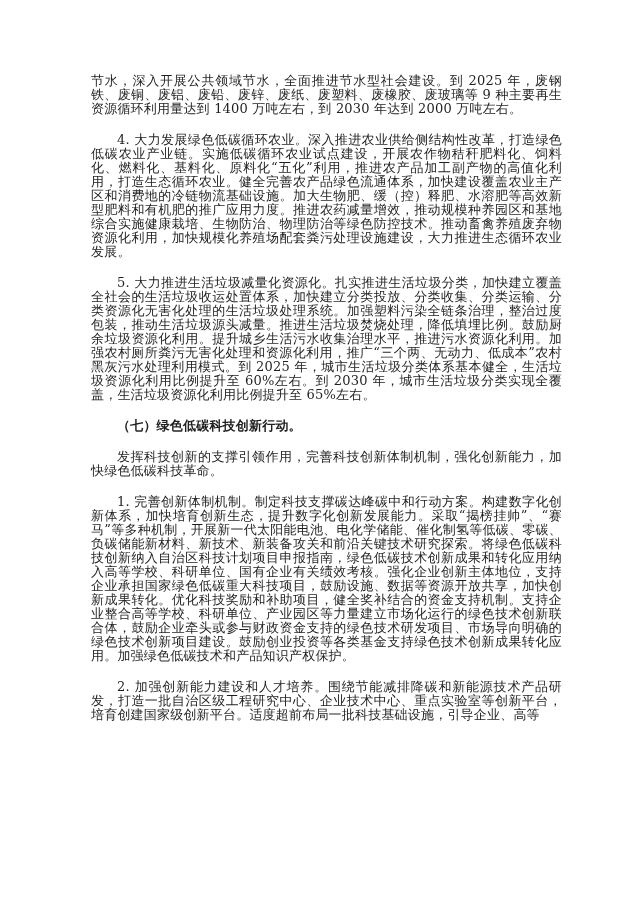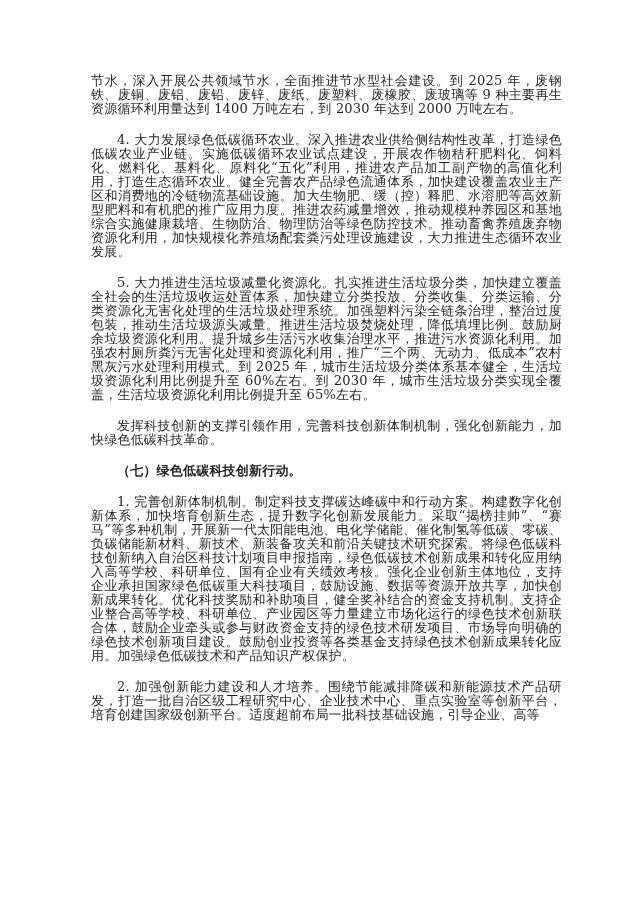--- a/index.html
+++ b/index.html
@@ -52,22 +52,22 @@
 
 <div class="page">
   <div class="content">
 
     <p class="para">节水，深入开展公共领域节水，全面推进节水型社会建设。到 2025 年，废钢铁、废铜、废铝、废铅、废锌、废纸、废塑料、废橡胶、废玻璃等 9 种主要再生资源循环利用量达到 1400 万吨左右，到 2030 年达到 2000 万吨左右。</p>
 
     <p class="para indent">4. 大力发展绿色低碳循环农业。深入推进农业供给侧结构性改革，打造绿色低碳农业产业链。实施低碳循环农业试点建设，开展农作物秸秆肥料化、饲料化、燃料化、基料化、原料化“五化”利用，推进农产品加工副产物的高值化利用，打造生态循环农业。健全完善农产品绿色流通体系，加快建设覆盖农业主产区和消费地的冷链物流基础设施。加大生物肥、缓（控）释肥、水溶肥等高效新型肥料和有机肥的推广应用力度。推进农药减量增效，推动规模种养园区和基地综合实施健康栽培、生物防治、物理防治等绿色防控技术。推动畜禽养殖废弃物资源化利用，加快规模化养殖场配套粪污处理设施建设，大力推进生态循环农业发展。</p>
 
     <p class="para indent">5. 大力推进生活垃圾减量化资源化。扎实推进生活垃圾分类，加快建立覆盖全社会的生活垃圾收运处置体系，加快建立分类投放、分类收集、分类运输、分类资源化无害化处理的生活垃圾处理系统。加强塑料污染全链条治理，整治过度包装，推动生活垃圾源头减量。推进生活垃圾焚烧处理，降低填埋比例。鼓励厨余垃圾资源化利用。提升城乡生活污水收集治理水平，推进污水资源化利用。加强农村厕所粪污无害化处理和资源化利用，推广“三个两、无动力、低成本”农村黑灰污水处理利用模式。到 2025 年，城市生活垃圾分类体系基本健全，生活垃圾资源化利用比例提升至 60%左右。到 2030 年，城市生活垃圾分类实现全覆盖，生活垃圾资源化利用比例提升至 65%左右。</p>
 
+    <p class="para indent heading">（七）绿色低碳科技创新行动。</p>
+
     <p class="para indent">发挥科技创新的支撑引领作用，完善科技创新体制机制，强化创新能力，加快绿色低碳科技革命。</p>
-
-    <p class="para indent heading">（七）绿色低碳科技创新行动。</p>
 
     <p class="para indent">1. 完善创新体制机制。制定科技支撑碳达峰碳中和行动方案。构建数字化创新体系，加快培育创新生态，提升数字化创新发展能力。采取“揭榜挂帅”、“赛马”等多种机制，开展新一代太阳能电池、电化学储能、催化制氢等低碳、零碳、负碳储能新材料、新技术、新装备攻关和前沿关键技术研究探索。将绿色低碳科技创新纳入自治区科技计划项目申报指南，绿色低碳技术创新成果和转化应用纳入高等学校、科研单位、国有企业有关绩效考核。强化企业创新主体地位，支持企业承担国家绿色低碳重大科技项目，鼓励设施、数据等资源开放共享，加快创新成果转化。优化科技奖励和补助项目，健全奖补结合的资金支持机制。支持企业整合高等学校、科研单位、产业园区等力量建立市场化运行的绿色技术创新联合体，鼓励企业牵头或参与财政资金支持的绿色技术研发项目、市场导向明确的绿色技术创新项目建设。鼓励创业投资等各类基金支持绿色技术创新成果转化应用。加强绿色低碳技术和产品知识产权保护。</p>
 
     <p class="para indent">2. 加强创新能力建设和人才培养。围绕节能减排降碳和新能源技术产品研发，打造一批自治区级工程研究中心、企业技术中心、重点实验室等创新平台，培育创建国家级创新平台。适度超前布局一批科技基础设施，引导企业、高等</p>
 
   </div>
 </div>
 
 </body></html>

